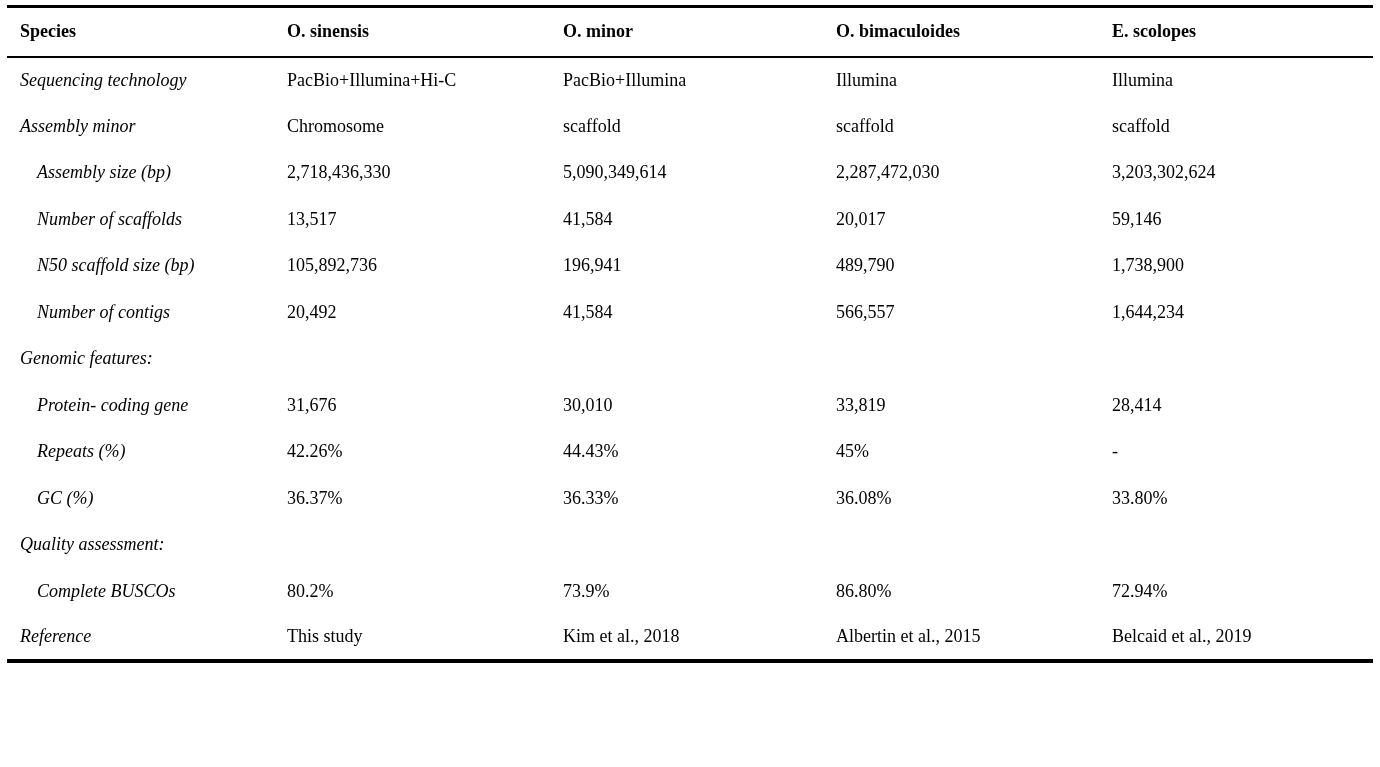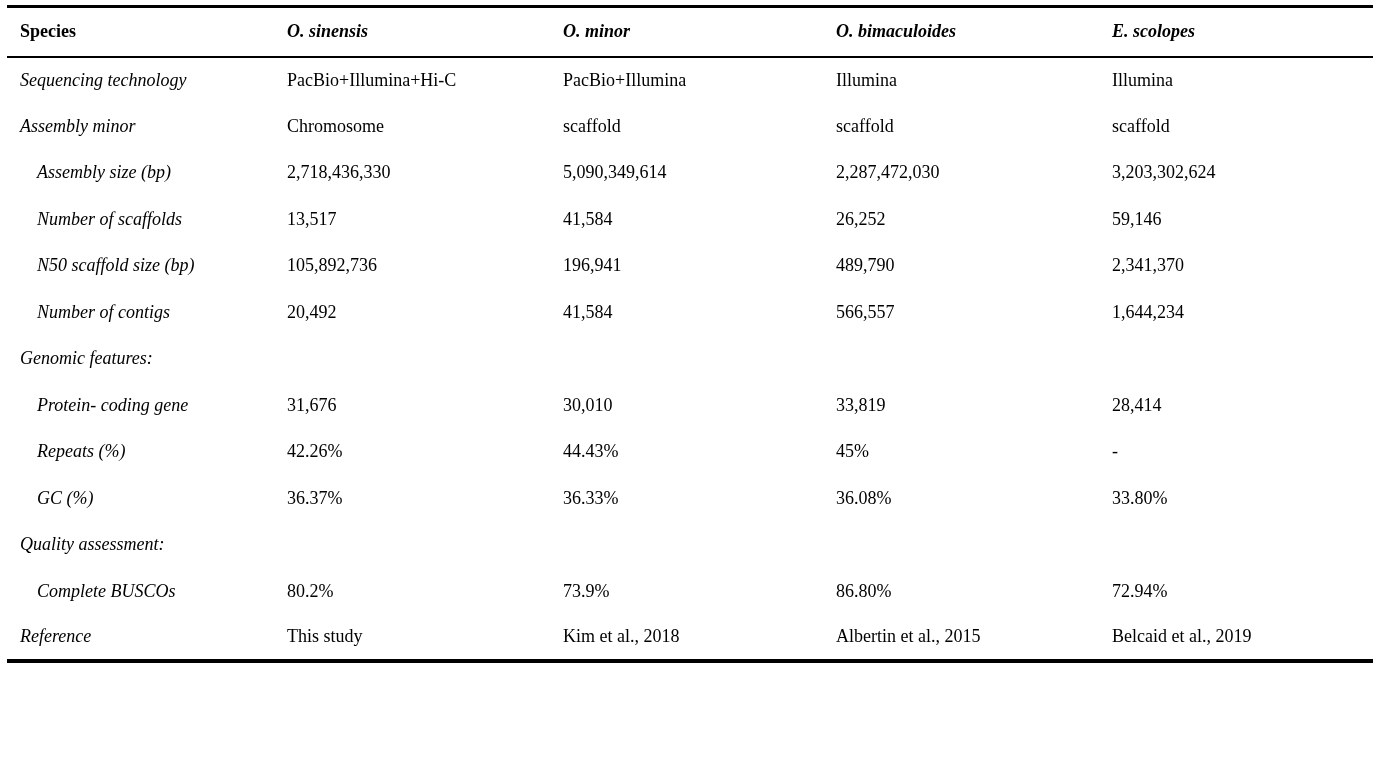--- a/index.html
+++ b/index.html
@@ -31,21 +31,21 @@
   thead th {
     border-bottom: 2px solid #000000;
     text-align: left;
     font-size: 18px;
     font-weight: bold;
     padding: 0;
     vertical-align: middle;
     white-space: nowrap;
     margin-top: 20px;
   }
-  th.species-col { font-style: italic; }
+  th.species-col { }
   th.label-col { padding-left: 13px; }
   tbody tr { height: 46.5px; }
   tbody td {
     font-size: 18px;
     padding: 0;
     vertical-align: middle;
     white-space: nowrap;
     text-align: left;
   }
   td.lbl { padding-left: 13px; font-style: italic; }
@@ -91,29 +91,29 @@
         <td class="lbl ind">Assembly size (bp)</td>
         <td>2,718,436,330</td>
         <td>5,090,349,614</td>
         <td>2,287,472,030</td>
         <td>3,203,302,624</td>
       </tr>
       <tr>
         <td class="lbl ind">Number of scaffolds</td>
         <td>13,517</td>
         <td>41,584</td>
-        <td>26,252</td>
+        <td>20,017</td>
         <td>59,146</td>
       </tr>
       <tr>
         <td class="lbl ind">N50 scaffold size (bp)</td>
         <td>105,892,736</td>
         <td>196,941</td>
         <td>489,790</td>
-        <td>2,341,370</td>
+        <td>1,738,900</td>
       </tr>
       <tr>
         <td class="lbl ind">Number of contigs</td>
         <td>20,492</td>
         <td>41,584</td>
         <td>566,557</td>
         <td>1,644,234</td>
       </tr>
       <tr>
         <td class="lbl">Genomic features:</td>

